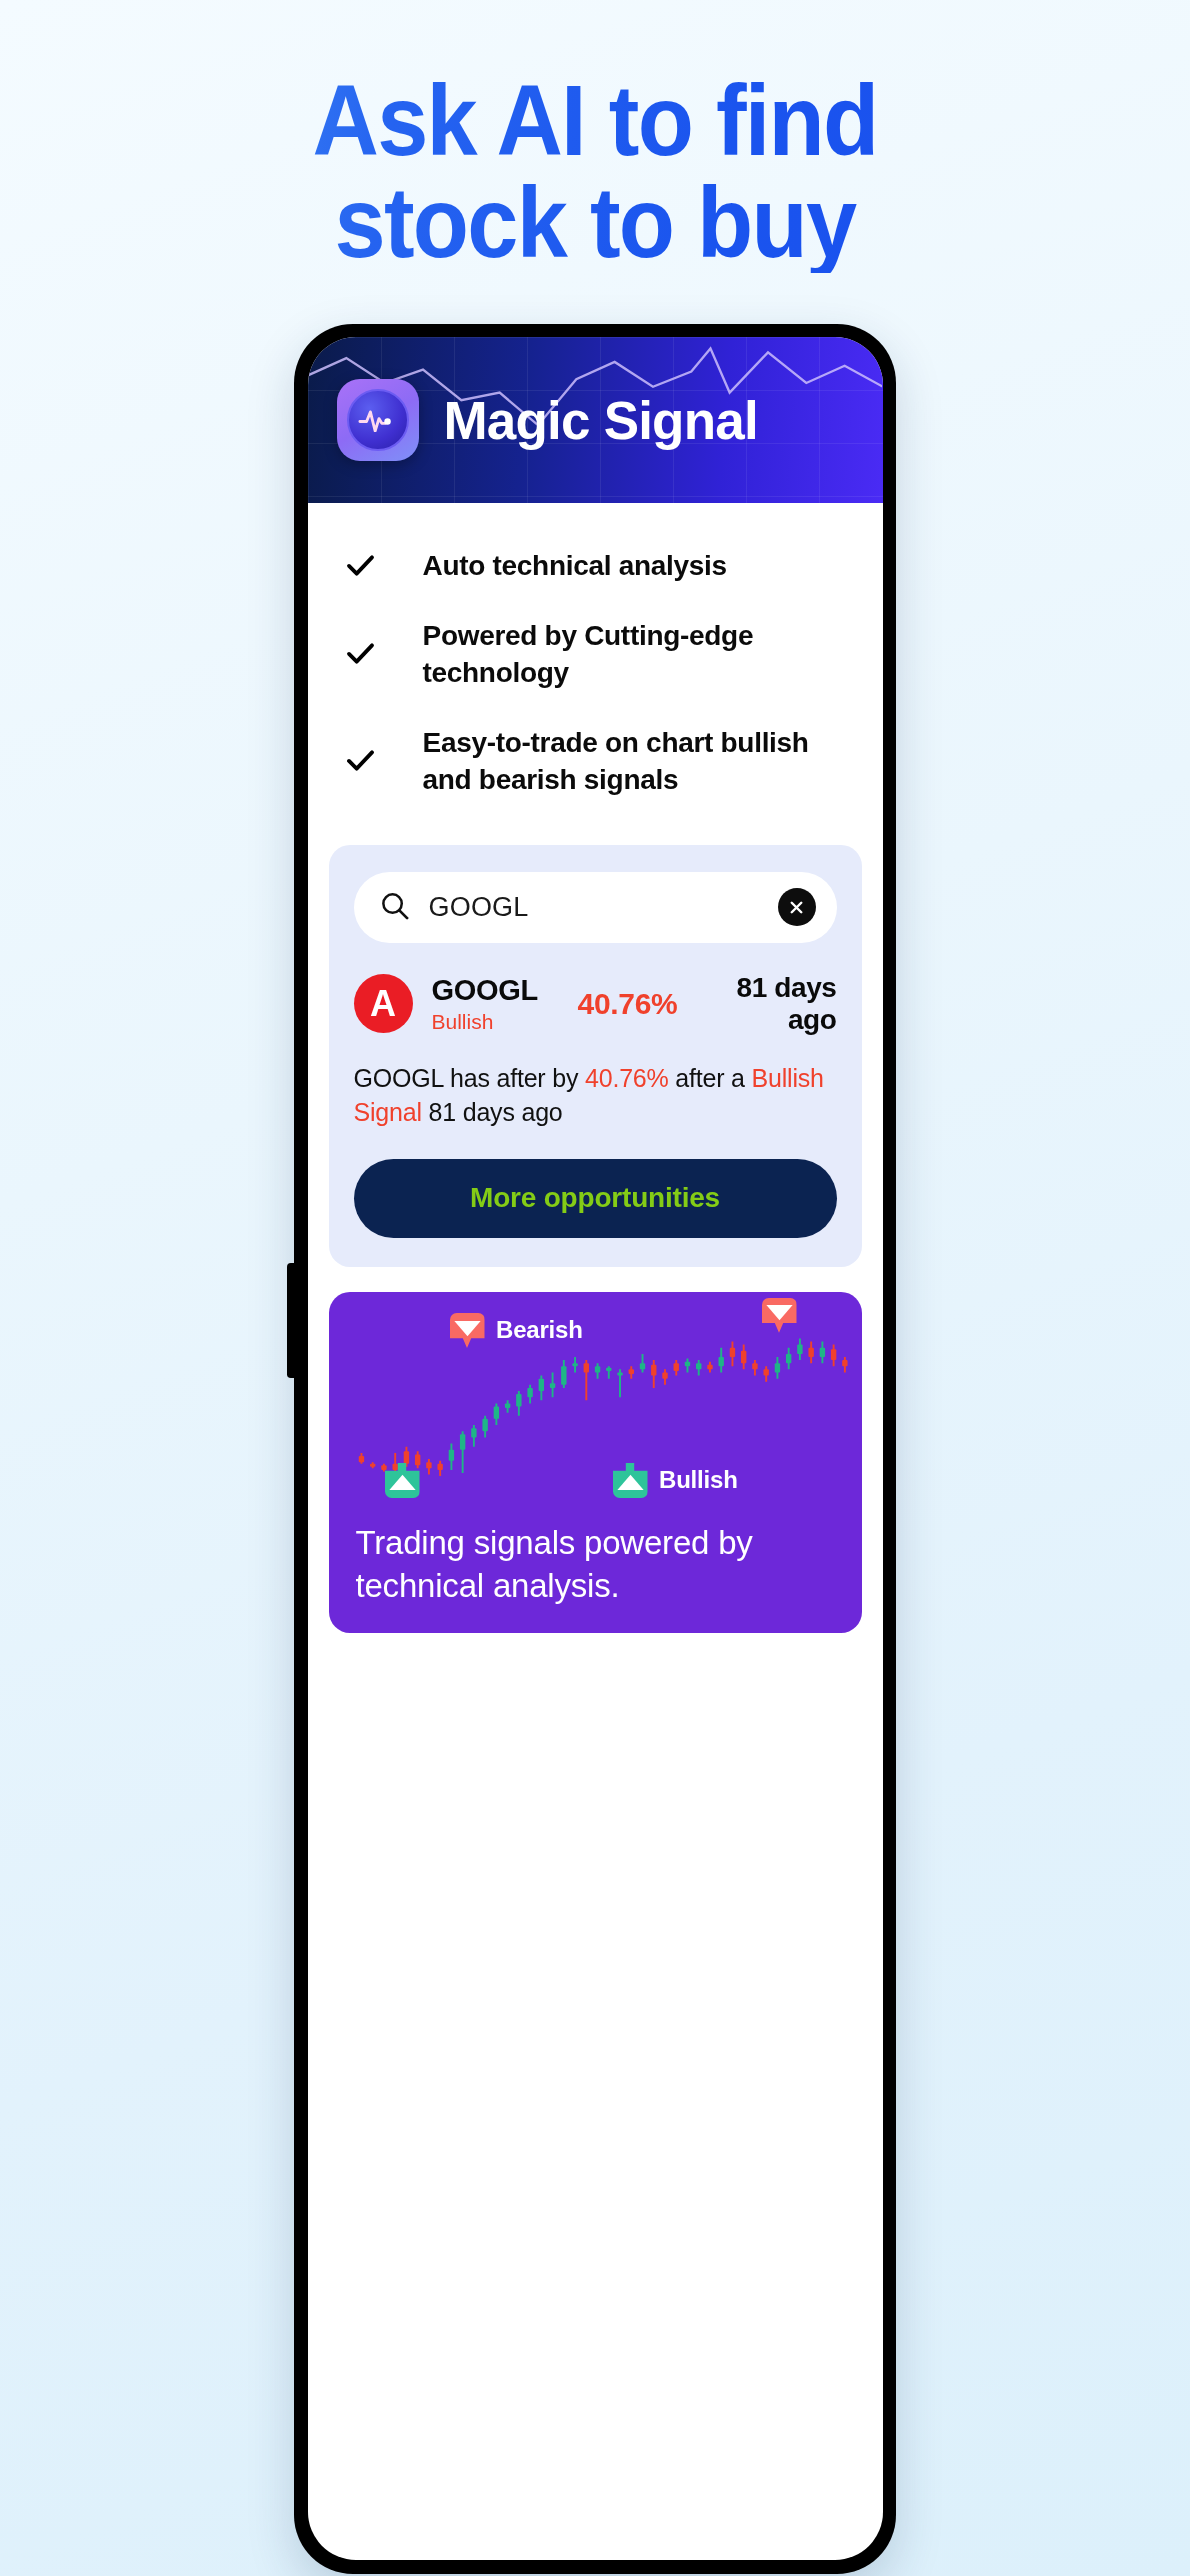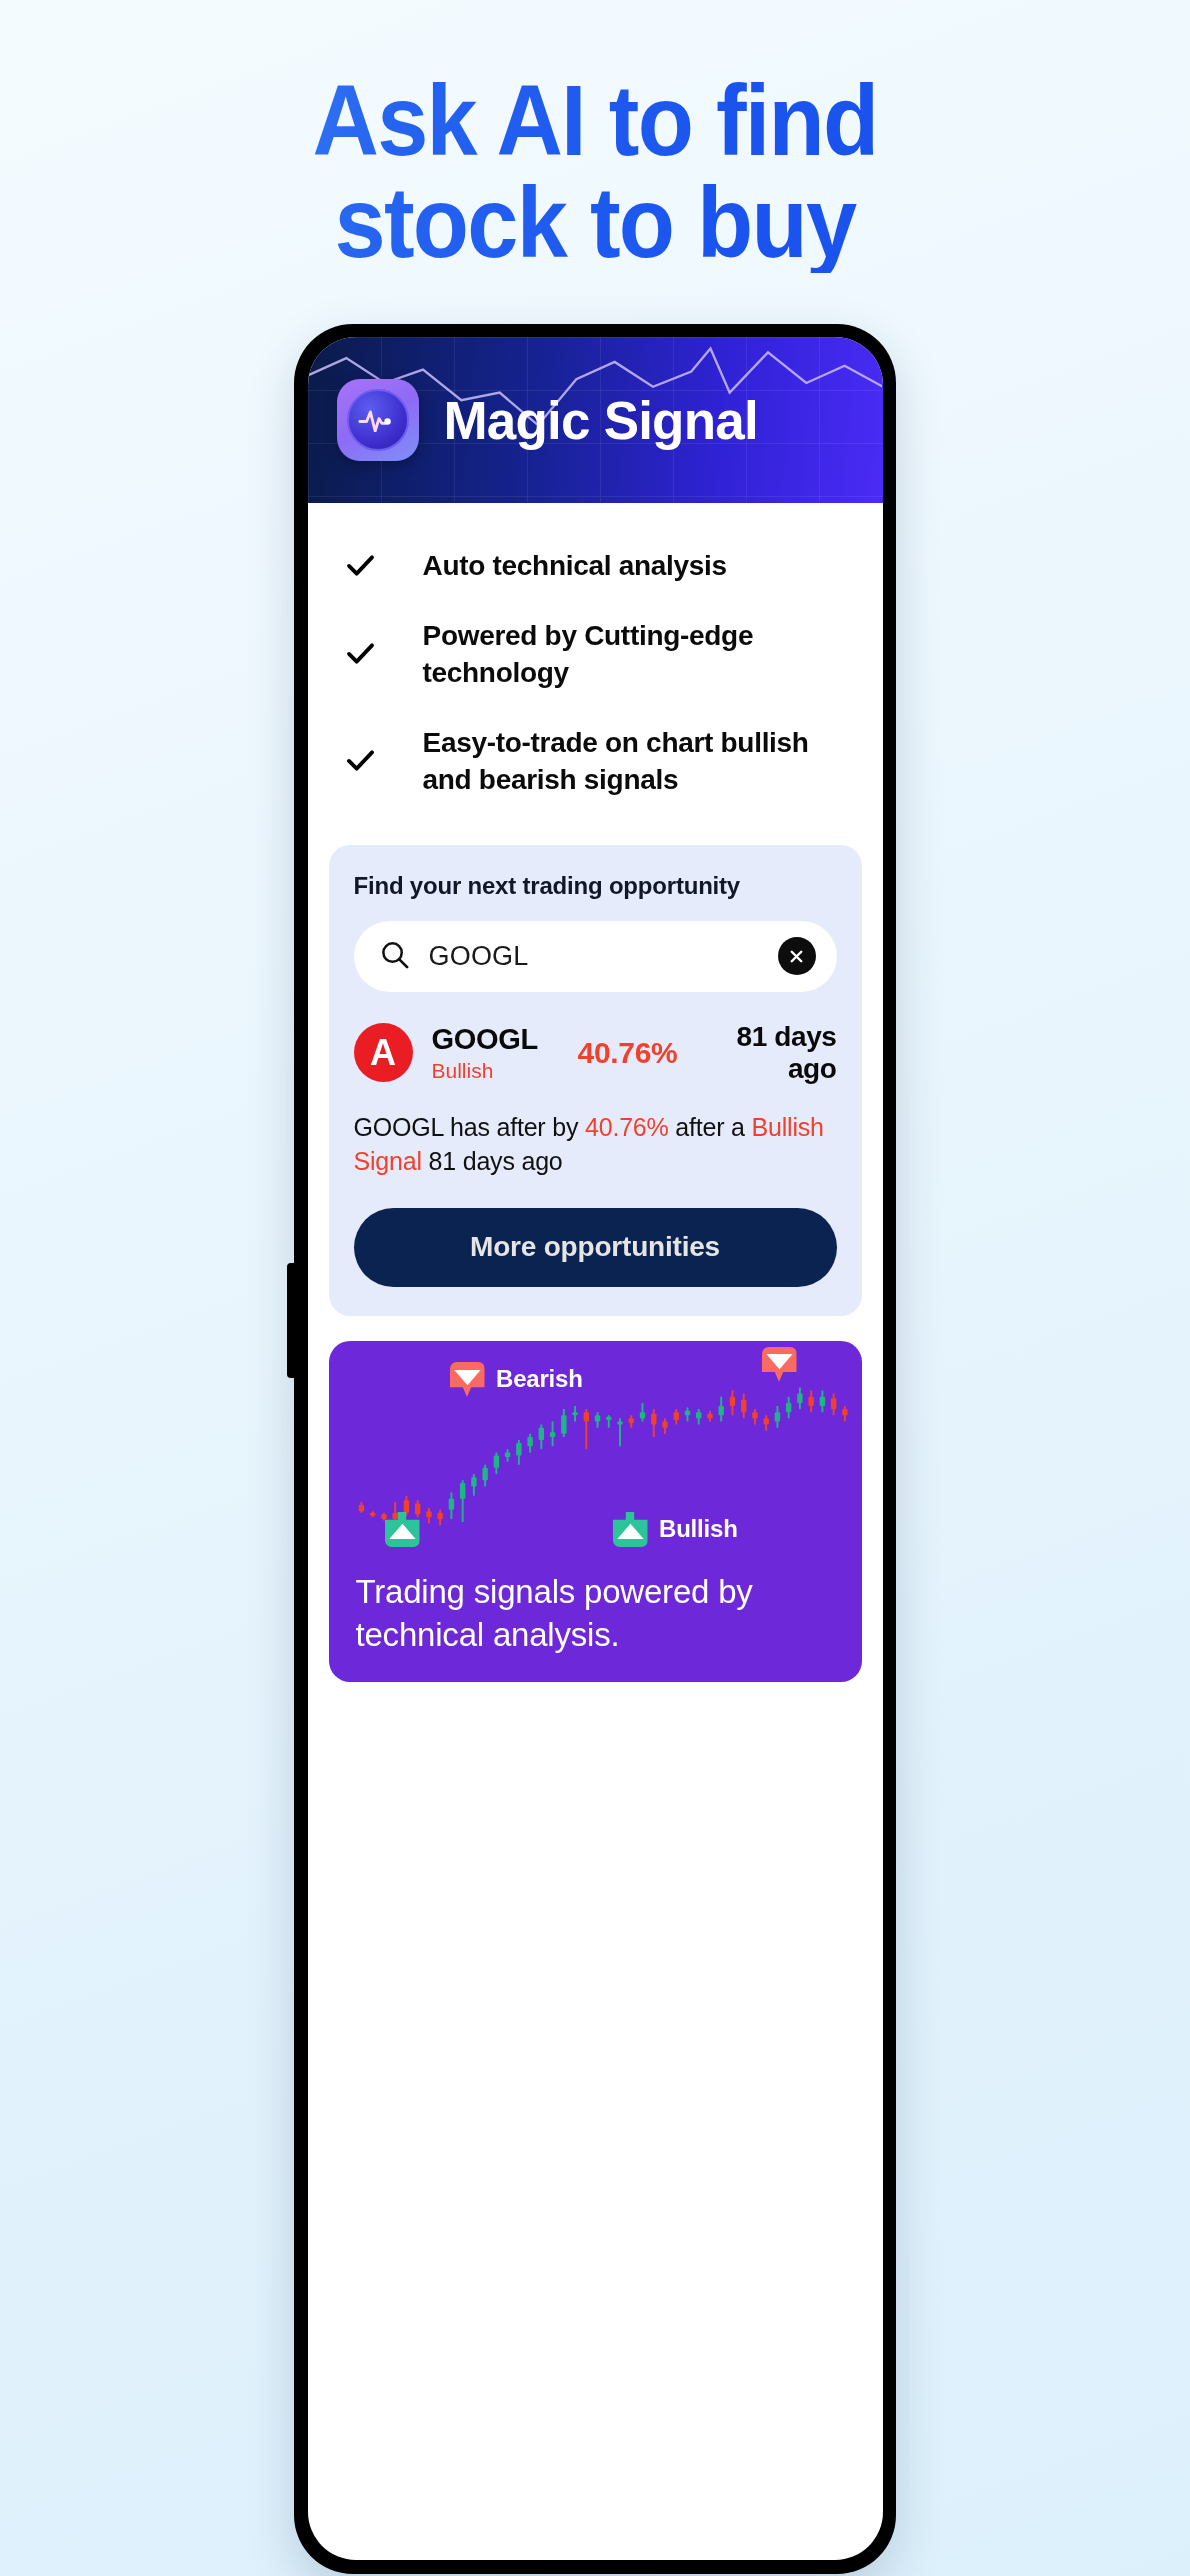--- a/index.html
+++ b/index.html
@@ -253,21 +253,21 @@
     color: #111;
     letter-spacing: -0.2px;
   }
   .hl { color: #f0412c; }
 
   .cta {
     margin-top: 29px;
     height: 79px;
     border-radius: 40px;
     background: #0b2351;
-    color: #e5e5e5;
+    color: #84cc16;
     font-size: 28px;
     font-weight: 700;
     display: flex; align-items: center; justify-content: center;
     letter-spacing: -0.2px;
     cursor: pointer;
     border: none;
     width: 100%;
   }
 
   
@@ -363,21 +363,20 @@
           <span class="check">
             <svg width="29" height="23" viewBox="0 0 30 24">
                 <path d="M3 12.5l8 8L27 3.5" fill="none" stroke="#000" stroke-width="4" stroke-linecap="round" stroke-linejoin="round"></path>
               </svg>
           </span>
           <span class="feature-text">Easy-to-trade on chart bullish and bearish signals</span>
         </div>
       </div>
 
       <div class="card">
-        <div class="card-title">Find your next trading opportunity</div>
 
         <div class="search-box">
           <span>
             <svg width="31" height="31" viewBox="0 0 32 32">
               <circle cx="14" cy="14" r="9.5" fill="none" stroke="#111" stroke-width="2.6"></circle>
               <path d="M21 21l8 8" stroke="#111" stroke-width="2.8" stroke-linecap="round"></path>
             </svg>
           </span>
           <span class="search-value" title="Search ticker">GOOGL</span>
           <span class="clear-btn">

